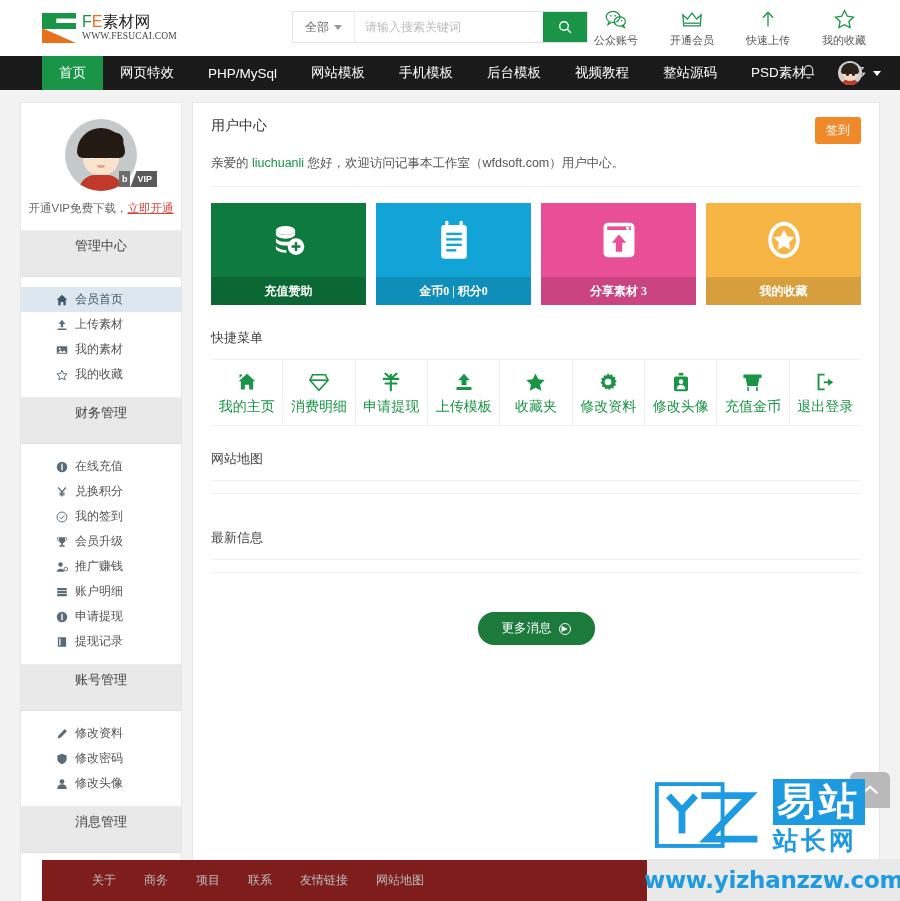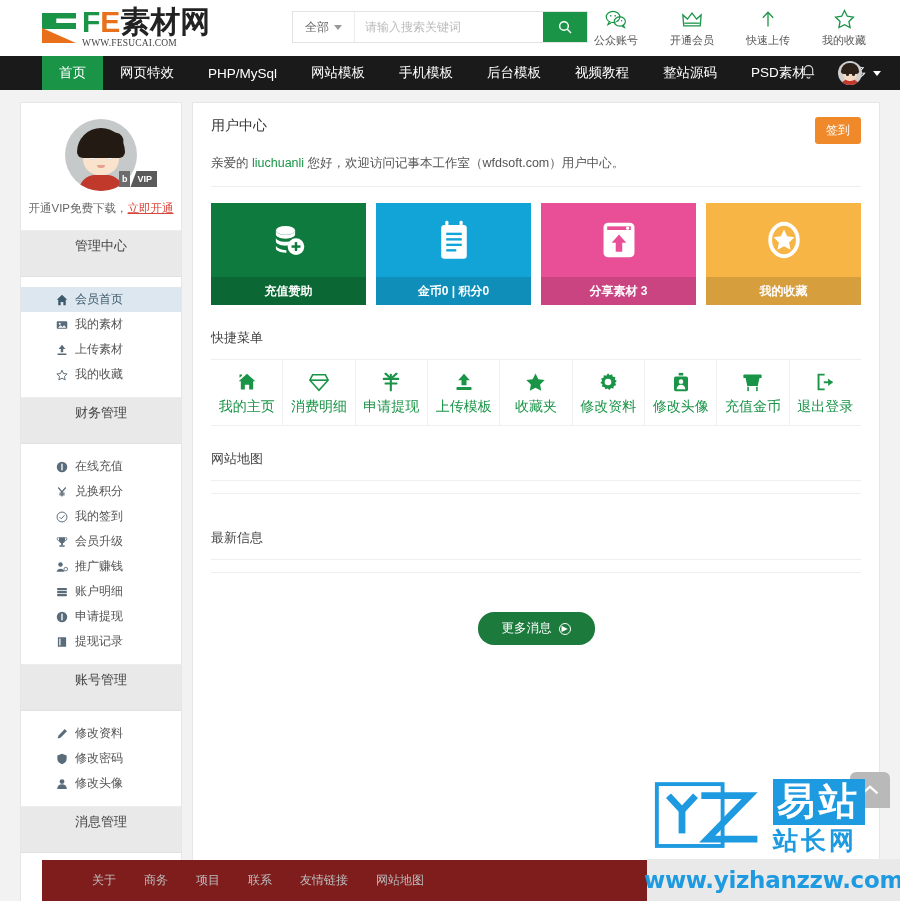--- a/index.html
+++ b/index.html
@@ -28,21 +28,21 @@
     position: absolute; top: 0; left: 0; width: 34px; height: 16px;
     background: #1a9447;
     clip-path: polygon(0 0, 100% 0, 100% 35%, 42% 35%, 42% 62%, 100% 62%, 100% 100%, 0 100%);
   }
   .logo-mark .lm-bot {
     position: absolute; bottom: 0; left: 0; width: 34px; height: 15px;
     background: #e8701a;
     clip-path: polygon(0 100%, 0 0, 100% 100%);
   }
   .logo-text { line-height: 1; }
-  .logo-main { font-size: 30px; font-weight: bold; letter-spacing: 0px; }
+  .logo-main { font-size: 16px; font-weight: normal; letter-spacing: 0px; }
   .logo-main .fe-f { color: #1a9447; }
   .logo-main .fe-cn { color: #222; }
   .logo-sub { font-size: 9.5px; color: #444; letter-spacing: .2px; margin-top: 2px;
               font-family: "Liberation Serif", serif; }
 
   .searchbox {
     position: absolute; left: 292px; top: 11px;
     width: 296px; height: 32px;
     border: 1px solid #e3e3e3;
     display: flex; align-items: stretch; background:#fff;
@@ -162,21 +162,21 @@
   }
   .uc-greet { font-size: 12.5px; color: #555; margin-top: 11px; }
   .uc-greet .uname { color: #1a9447; }
   .hr { border-top: 1px solid #eeeeee; margin: 14px 0 0; }
 
   .cards { display: flex; gap: 10px; margin-top: 16px; }
   .card { flex: 1; height: 102px; position: relative; cursor: pointer; }
   .card-ico { height: 74px; display: flex; align-items: center; justify-content: center; }
   .card-lb {
     height: 28px; line-height: 28px; text-align: center; color: #fff;
-    font-size: 12px; font-weight: bold;
+    font-size: 12px; font-weight: bold; font-family: Liberation Serif, serif;
   }
 
   .blk-title { font-size: 13px; color: #444; margin-top: 24px; }
   .blk-rule { border-top: 1px solid #efefef; margin-top: 12px; }
 
   .quick { display: flex; border-top: 1px solid #efefef; border-bottom: 1px solid #efefef; margin-top: 12px; }
   .q-item {
     flex: 1; padding: 10px 0 9px; text-align: center; cursor: pointer;
     border-right: 1px solid #f0f0f0;
   }
@@ -373,35 +373,35 @@
           <span class="ico">
             <svg width="12" height="12" viewBox="0 0 16 16" fill="currentColor">
                 <path d="M8 1 L15 7.5 H13 V15 H9.8 V10.5 H6.2 V15 H3 V7.5 H1 Z"></path>
               </svg>
           </span>
           <span>会员首页</span>
         </div>
         <div class="sb-item">
           <span class="ico">
             <svg width="12" height="12" viewBox="0 0 16 16" fill="currentColor">
+                <path d="M8 1 L12.5 6.5 H9.6 V11 H6.4 V6.5 H3.5 Z"></path>
+                <rect x="2" y="12.6" width="12" height="2.2" rx="0.6"></rect>
+              </svg>
+          </span>
+          <span>上传素材</span>
+        </div>
+        <div class="sb-item">
+          <span class="ico">
+            <svg width="12" height="12" viewBox="0 0 16 16" fill="currentColor">
                 <rect x="1" y="3" width="14" height="10" rx="1"></rect>
                 <circle cx="5" cy="6.4" r="1.3" fill="#fff"></circle>
                 <path d="M2.6 11.8 L6 8.2 L8.6 10.6 L10.8 8.4 L13.6 11.8 Z" fill="#fff"></path>
               </svg>
           </span>
           <span>我的素材</span>
-        </div>
-        <div class="sb-item">
-          <span class="ico">
-            <svg width="12" height="12" viewBox="0 0 16 16" fill="currentColor">
-                <path d="M8 1 L12.5 6.5 H9.6 V11 H6.4 V6.5 H3.5 Z"></path>
-                <rect x="2" y="12.6" width="12" height="2.2" rx="0.6"></rect>
-              </svg>
-          </span>
-          <span>上传素材</span>
         </div>
         <div class="sb-item">
           <span class="ico">
             <svg width="12" height="12" viewBox="0 0 16 16" fill="none" stroke="currentColor" stroke-width="1.3">
                 <path d="M8 1.6 L10 6 L14.8 6.6 L11.3 9.9 L12.2 14.6 L8 12.3 L3.8 14.6 L4.7 9.9 L1.2 6.6 L6 6 Z"></path>
               </svg>
           </span>
           <span>我的收藏</span>
         </div>
       </div>

